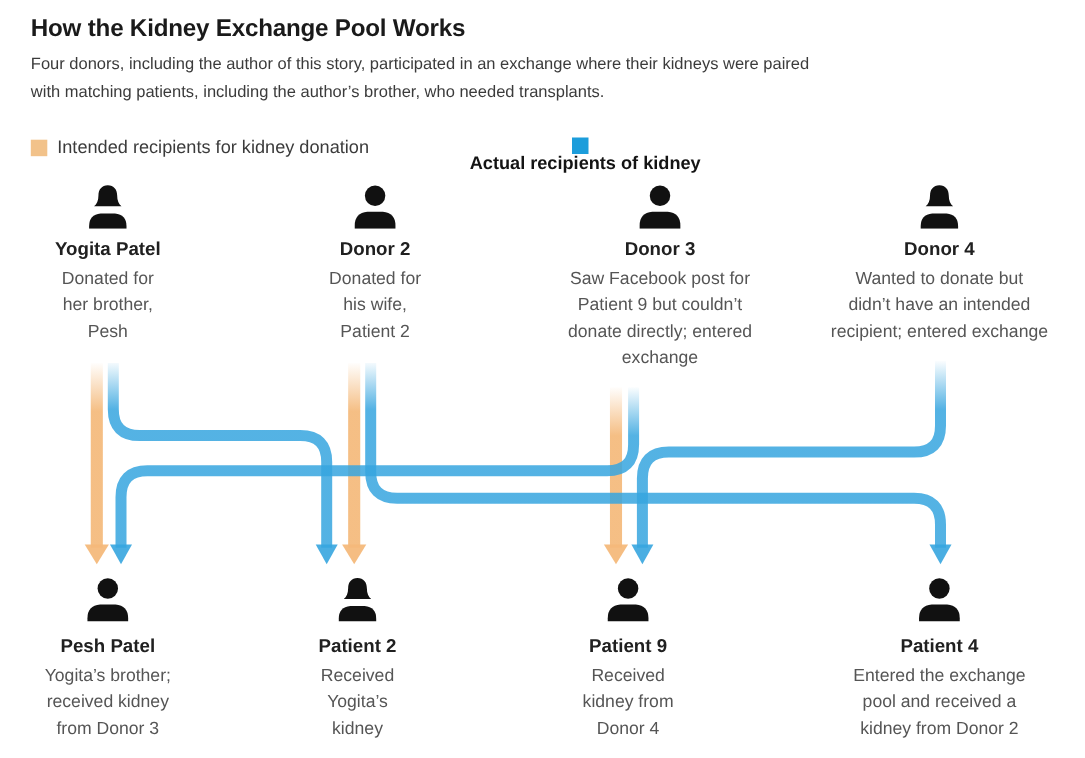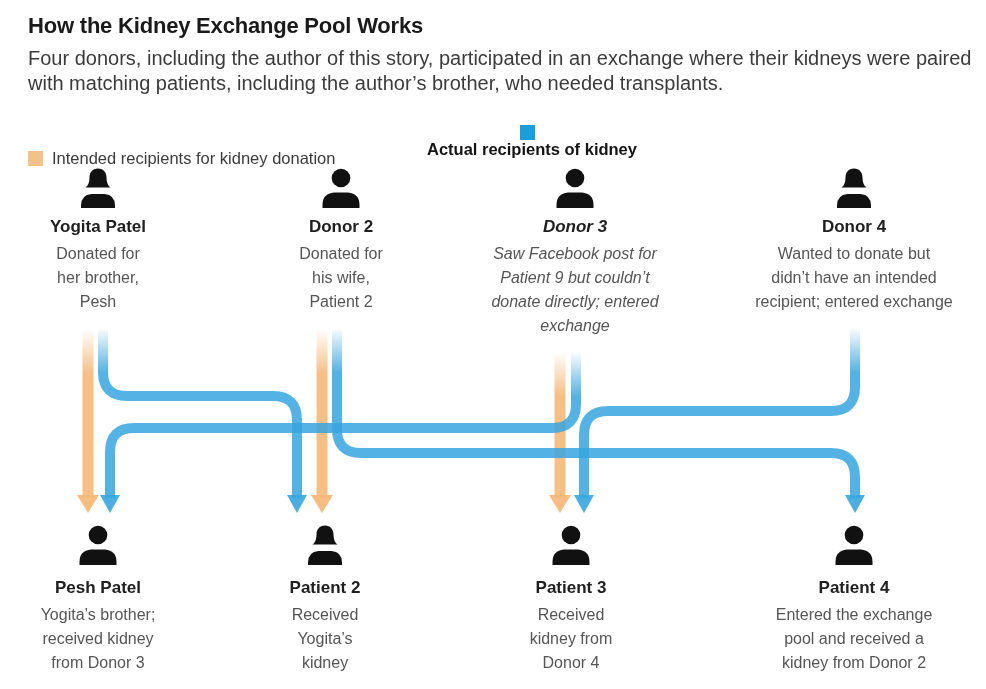--- a/index.html
+++ b/index.html
@@ -1,20 +1,20 @@
 <!DOCTYPE html>
 <html><head>
 <meta charset="utf-8">
 <style>
   html,body{margin:0;padding:0;background:#fff;}
   .page{position:relative;width:986px;height:689px;background:#ffffff;overflow:hidden;
         font-family:"Liberation Sans",sans-serif;}
   .title{position:absolute;left:28px;top:13px;font-size:22px;font-weight:bold;
          color:#1a1a1a;letter-spacing:-0.2px;}
-  .subtitle{position:absolute;left:28px;top:46px;font-size:20px;line-height:25px;
+  .subtitle{position:absolute;left:28px;top:46px;font-size:15px;line-height:25px;
             color:#3b3b3b;white-space:pre-line;}
   .legend-item{position:absolute;top:125px;display:flex;align-items:center;
                font-size:16.5px;color:#3b3b3b;}
   .legend-item .swatch{width:15px;height:15px;margin-right:9px;flex:0 0 auto;}
   .legend-item.actual{font-weight:bold;color:#141414;}
   .flows{position:absolute;left:0;top:0;}
   .col{position:absolute;width:270px;transform:translateX(-50%);text-align:center;}
   .col.donor{top:167px;}
   .col.patient{top:524px;}
   .person{height:41px;display:flex;justify-content:center;align-items:flex-end;}
@@ -25,21 +25,21 @@
 </style>
 </head>
 <body>
 
 <div class="page">
 
   <div class="title">How the Kidney Exchange Pool Works</div>
   <div class="subtitle">Four donors, including the author of this story, participated in an exchange where their kidneys were paired
 with matching patients, including the author’s brother, who needed transplants.</div>
 
-  <div class="legend-item intended" style="left:28px;margin-top:24px;">
+  <div class="legend-item intended" style="left:28px;">
     <span class="swatch" style="background: rgb(242, 194, 138);"></span>
     <span>Intended recipients for kidney donation</span>
   </div>
   <div class="legend-item actual" style="left:427px;flex-direction:column;">
     <span class="swatch" style="background: rgb(28, 157, 219);"></span>
     <span>Actual recipients of kidney</span>
   </div>
 
   <svg class="flows" width="986" height="689" viewBox="0 0 986 689">
     <defs>
@@ -102,21 +102,21 @@
         <circle cx="22" cy="10" r="9.3"></circle>
         <path d="M3.5 40 L40.5 40 L40.5 37 Q40.5 25.5 29 24.5 L15 24.5 Q3.5 25.5 3.5 37 Z"></path>
       </svg>
     </div>
     <div class="pname">Donor 2</div>
     <div class="pdesc">Donated for
 his wife,
 Patient 2</div>
   </div>
 
-  <div class="col donor" style="left:575px;font-style:italic;">
+  <div class="col donor" style="left:600px;">
     <div class="person">
       <svg width="44" height="40" viewBox="0 0 44 40" fill="#111">
         <circle cx="22" cy="10" r="9.3"></circle>
         <path d="M3.5 40 L40.5 40 L40.5 37 Q40.5 25.5 29 24.5 L15 24.5 Q3.5 25.5 3.5 37 Z"></path>
       </svg>
     </div>
     <div class="pname">Donor 3</div>
     <div class="pdesc">Saw Facebook post for
 Patient 9 but couldn’t
 donate directly; entered
@@ -162,21 +162,21 @@
 kidney</div>
   </div>
 
   <div class="col patient" style="left:571px;">
     <div class="person">
       <svg width="44" height="40" viewBox="0 0 44 40" fill="#111">
         <circle cx="22" cy="10" r="9.3"></circle>
         <path d="M3.5 40 L40.5 40 L40.5 37 Q40.5 25.5 29 24.5 L15 24.5 Q3.5 25.5 3.5 37 Z"></path>
       </svg>
     </div>
-    <div class="pname">Patient 3</div>
+    <div class="pname">Patient 9</div>
     <div class="pdesc">Received
 kidney from
 Donor 4</div>
   </div>
 
   <div class="col patient" style="left:854px;">
     <div class="person">
       <svg width="44" height="40" viewBox="0 0 44 40" fill="#111">
         <circle cx="22" cy="10" r="9.3"></circle>
         <path d="M3.5 40 L40.5 40 L40.5 37 Q40.5 25.5 29 24.5 L15 24.5 Q3.5 25.5 3.5 37 Z"></path>

